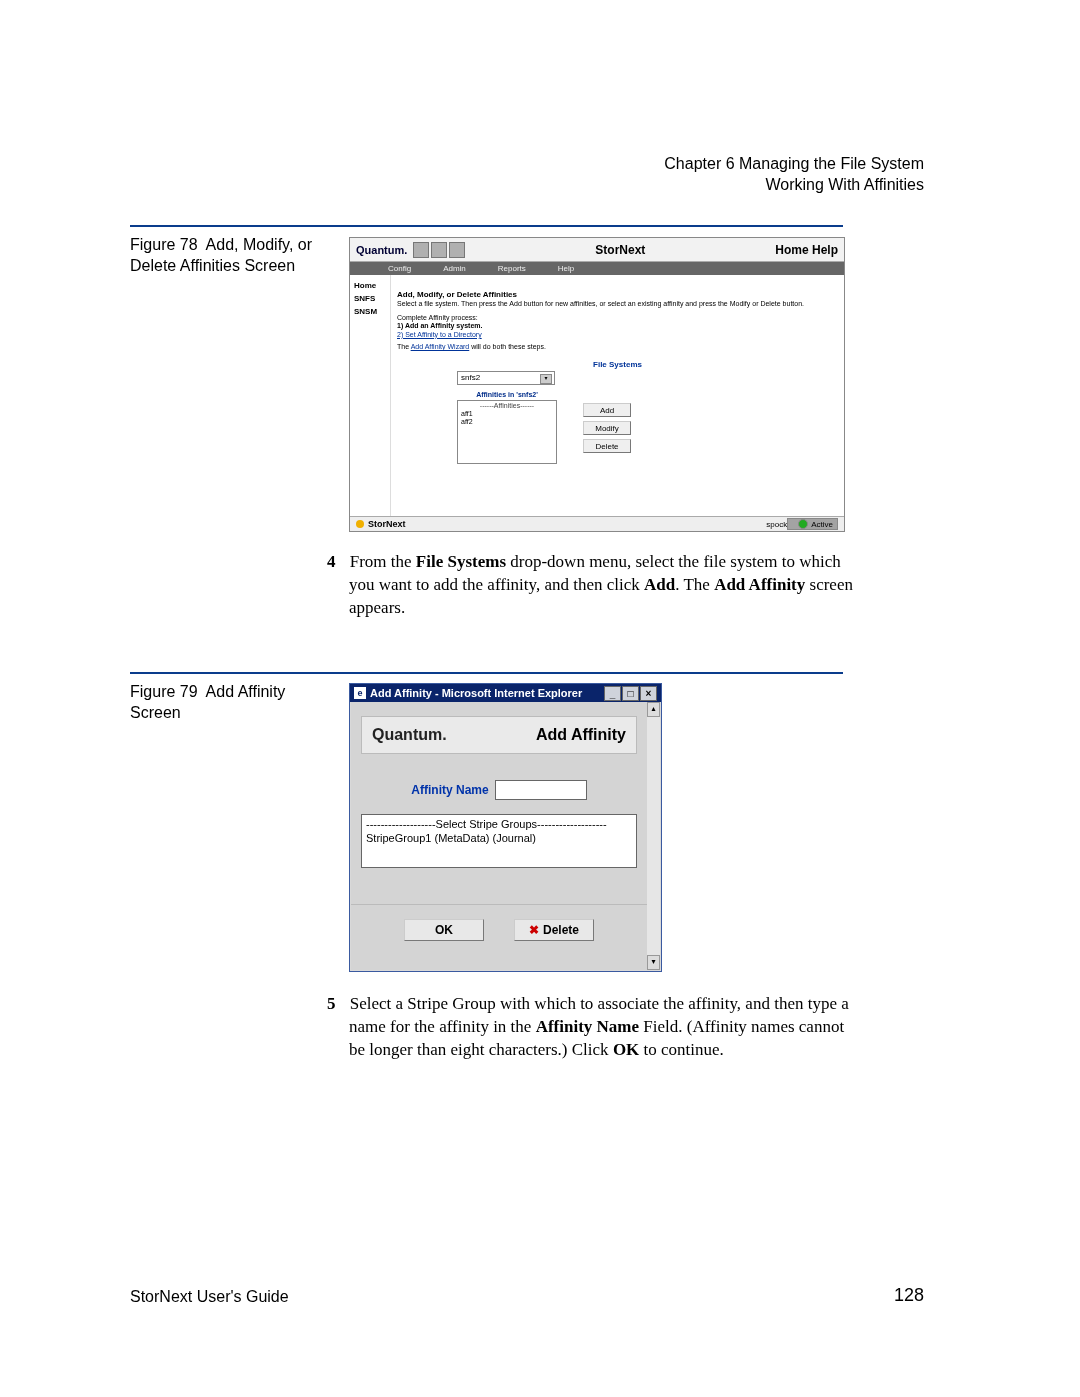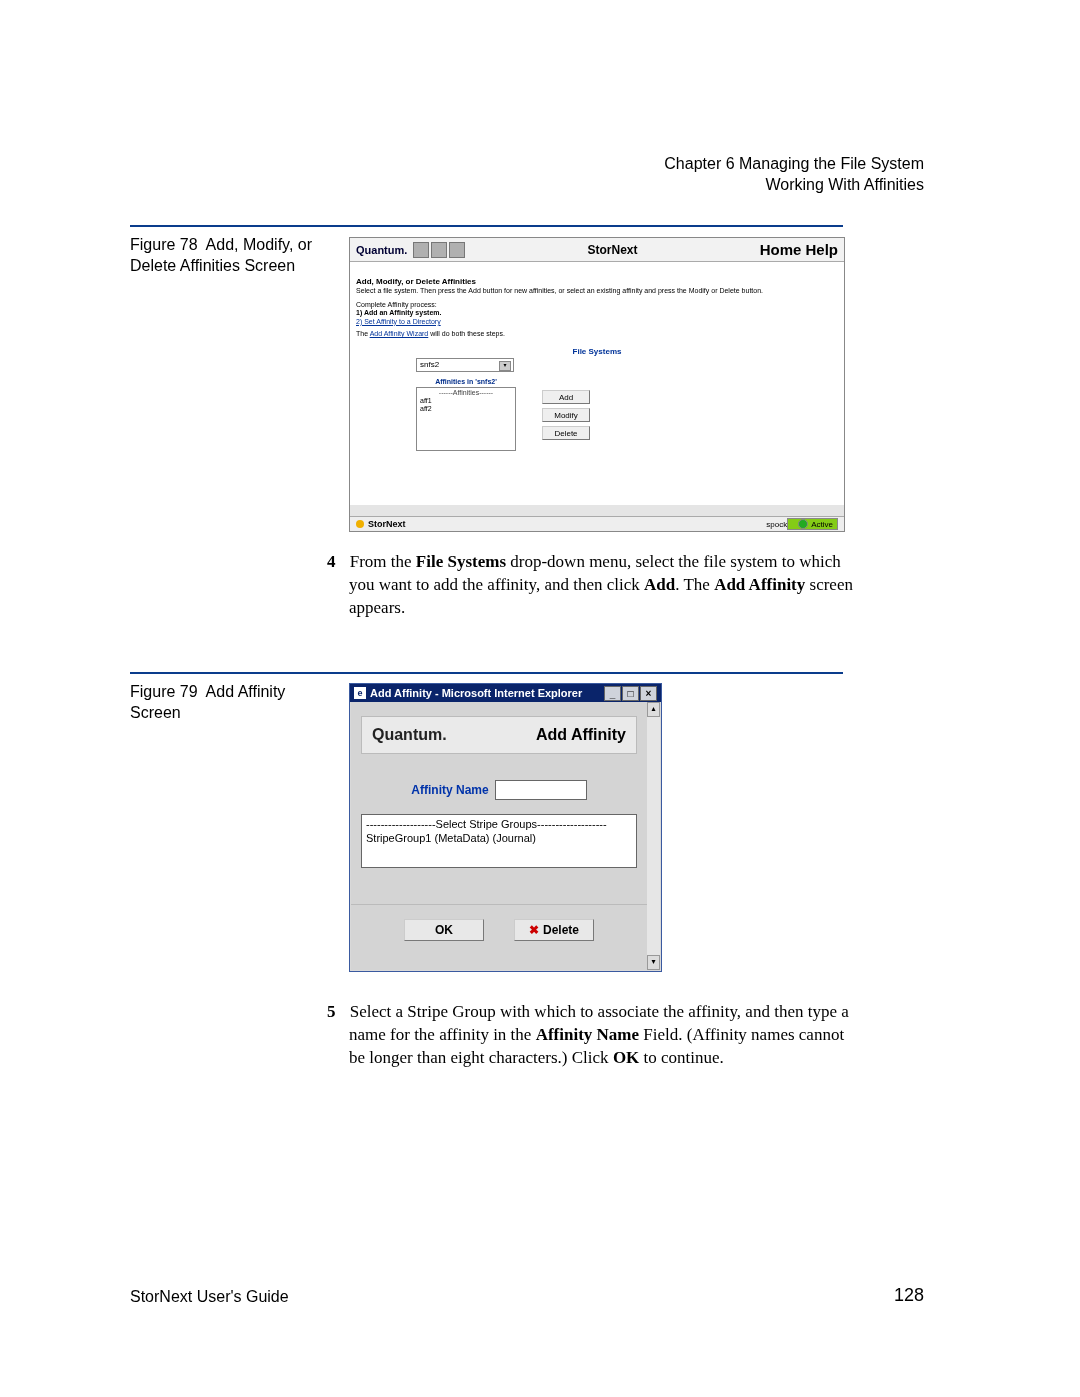--- a/index.html
+++ b/index.html
@@ -52,21 +52,21 @@
     align-items: center;
     height: 23px;
     background: #f2f2f2;
     border-bottom: 1px solid #aaa;
     padding: 0 6px;
   }
   .fig78 .brand { font-weight: bold; font-size: 11px; color:#003; }
   .fig78 .icons { display:flex; gap:2px; margin-left:6px; }
   .fig78 .icons .ic{ width:14px; height:14px; background:#b0b0b0; border:1px solid #777; }
   .fig78 .app-title { flex:1; text-align:center; font-weight:bold; font-size:12px; color:#000; }
-  .fig78 .home-help { font-weight:bold; font-size:15px; color:#000; }
+  .fig78 .home-help { font-weight:bold; font-size:12px; color:#000; }
   .fig78 .menubar {
     display:flex; gap:32px; padding:2px 38px; background:#666; color:#eee; font-size:8px;
   }
   .fig78 .body { display:flex; height:calc(100% - 23px - 13px - 14px); background:#fff; }
   .fig78 .sidebar { width:40px; background:#fff; border-right:1px solid #ddd; padding:4px 0; }
   .fig78 .sidebar div { padding:2px 4px; font-weight:bold; font-size:8px; }
   .fig78 .main { flex:1; padding:15px 6px; font-size:7px; line-height:1.2; }
   .fig78 .main .h { font-weight:bold; font-size:8px; }
   .fig78 .link { color:#003399; text-decoration:underline; }
   .fig78 .fs-label { color:#003399; font-weight:bold; text-align:center; margin-top:8px; font-size:8px; }
@@ -77,21 +77,21 @@
   .fig78 .aff-list .lbl { color:#002d8a; font-weight:bold; font-size:7px; text-align:center; }
   .fig78 .aff-list .box { border:1px solid #888; height:60px; background:#fff; font-size:7px; padding:1px 3px; }
   .fig78 .aff-list .box .hdr { text-align:center; color:#444; }
   .fig78 .aff-btns { display:flex; flex-direction:column; gap:4px; margin-top:12px; }
   .fig78 .aff-btns button { font-size:8px; height:14px; width:48px; background:#efefef; border:1px outset #ccc; }
   .fig78 .status { position:absolute; bottom:0; left:0; right:0; height:14px; background:#eee; border-top:1px solid #aaa; display:flex; align-items:center; padding:0 6px; font-size:9px; }
   .fig78 .status .sn { font-weight:bold; }
   .fig78 .status .sdot{ width:8px; height:8px; background:#f0b000; border-radius:50%; margin-right:4px;}
   .fig78 .status .gdot{ width:8px; height:8px; background:#2a2; border-radius:50%; margin:0 3px 0 6px; border:1px solid #888;}
   .fig78 .status .right{ margin-left:auto; display:flex; align-items:center; font-size:8px;}
-  .fig78 .status .pill{ border:1px solid #888; padding:0 4px; display:flex; align-items:center; background:#84cc16;}
+  .fig78 .status .pill{ border:1px solid #888; padding:0 4px; display:flex; align-items:center; background:#a3a3a3;}
 
   
   .para {
     position: absolute;
     font-family: "Book Antiqua", Palatino, serif;
     font-size: 17px;
     line-height: 1.35;
   }
   .step-num { font-weight: bold; margin-right: 10px; }
   .bold { font-weight: bold; }
@@ -151,21 +151,32 @@
     <div class="top">
       <span class="brand">Quantum.</span>
       <span class="icons">
         <span class="ic"></span>
         <span class="ic"></span>
         <span class="ic"></span>
       </span>
       <span class="app-title">StorNext</span>
       <span class="home-help">Home  Help</span>
     </div>
+    <div class="menubar">
+      <span>Config</span>
+      <span>Admin</span>
+      <span>Reports</span>
+      <span>Help</span>
+    </div>
     <div class="body">
+      <div class="sidebar">
+        <div>Home</div>
+        <div>SNFS</div>
+        <div>SNSM</div>
+      </div>
       <div class="main">
         <div class="h">Add, Modify, or Delete Affinities</div>
         <div>Select a file system. Then press the Add button for new affinities, or select an existing affinity and press the Modify or Delete button.</div>
         <div style="margin-top:6px;">
           <div>Complete Affinity process:</div>
           <div><b>1) Add an Affinity system.</b></div>
           <div class="link">2) Set Affinity to a Directory</div>
         </div>
         <div style="margin-top:4px;">
           <span>The </span><span class="link">Add Affinity Wizard</span><span> will do both these steps.</span>
@@ -249,21 +260,21 @@
           <span>OK</span>
         </div>
         <div class="dlgbtn">
           <span class="xmark">✖</span>
           <span>Delete</span>
         </div>
       </div>
     </div>
   </div>
 
-  <div class="para" style="left:349px; top:993px; width:515px;margin-top:8px;">
+  <div class="para" style="left:349px; top:993px; width:515px;">
     <span class="step-num" style="margin-left:-22px;">5</span>
     <span>Select a Stripe Group with which to associate the affinity, and then type a name for the affinity in the </span><span class="bold">Affinity Name</span><span> Field. (Affinity names cannot be longer than eight characters.) Click </span><span class="bold">OK</span><span> to continue.</span>
   </div>
 
   <div class="footer-left">StorNext User's Guide</div>
   <div class="footer-right">128</div>
 
 </div>
 
 </body></html>

